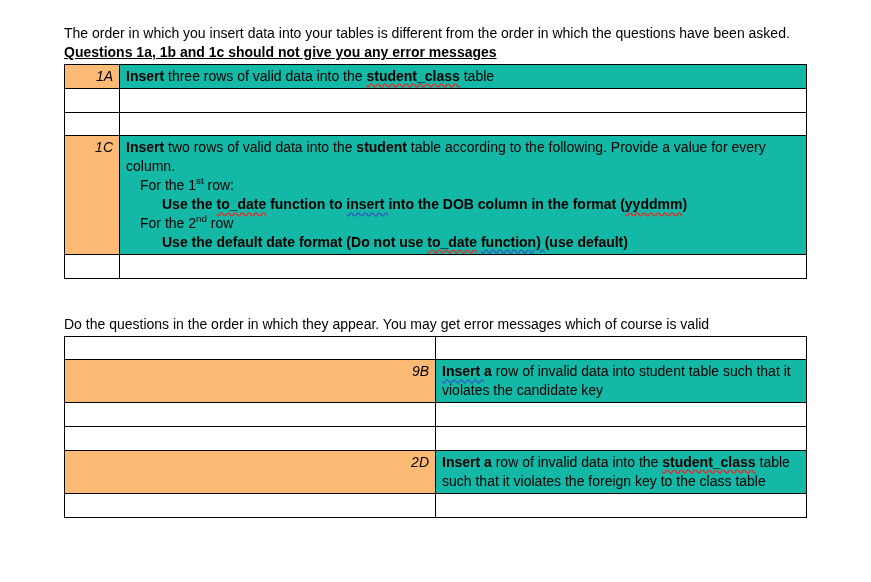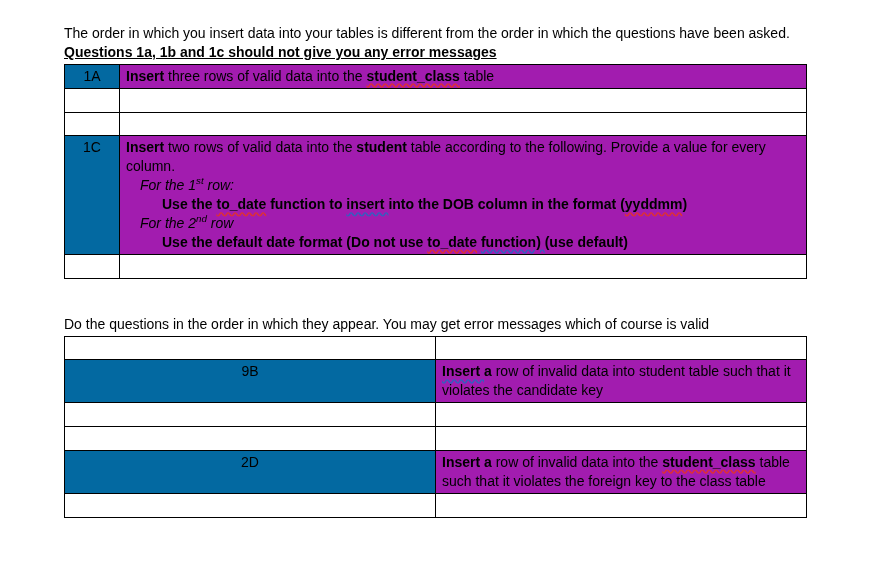--- a/index.html
+++ b/index.html
@@ -21,42 +21,43 @@
     table-layout: fixed;
   }
   table.qtable td {
     border: 1px solid #000;
     padding: 2px 6px;
     vertical-align: top;
     line-height: 1.35;
   }
   td.qnum {
     width: 42px;
-    background: #0369a1;
-    text-align: center;
+    background: #fdba74;
+    text-align: right;
+    font-style: italic;
   }
   td.qtext {
-    background: #a21caf;
+    background: #14b8a6;
   }
   tr.answer td {
     background: #fff;
     height: 14px;
   }
   .section-gap { height: 36px; }
   
   .sqred {
     text-decoration: underline wavy #e03030;
     text-underline-offset: 2px;
   }
   
   .sqblue {
     text-decoration: underline wavy #3060c0;
     text-underline-offset: 2px;
   }
-  .indent1 { display:inline-block; padding-left: 14px; font-style: italic; }
+  .indent1 { display:inline-block; padding-left: 14px; }
   .indent2 { display:inline-block; padding-left: 36px; font-weight: bold; }
   sup { font-size: 0.7em; line-height: 0; }
 </style>
 </head>
 <body>
 
 <div class="intro">
   <span>The order in which you insert data into your tables is different from the order in which the questions have been asked. </span><b>Questions 1a, 1b and 1c should not give you any error messages</b>
 </div>
 

